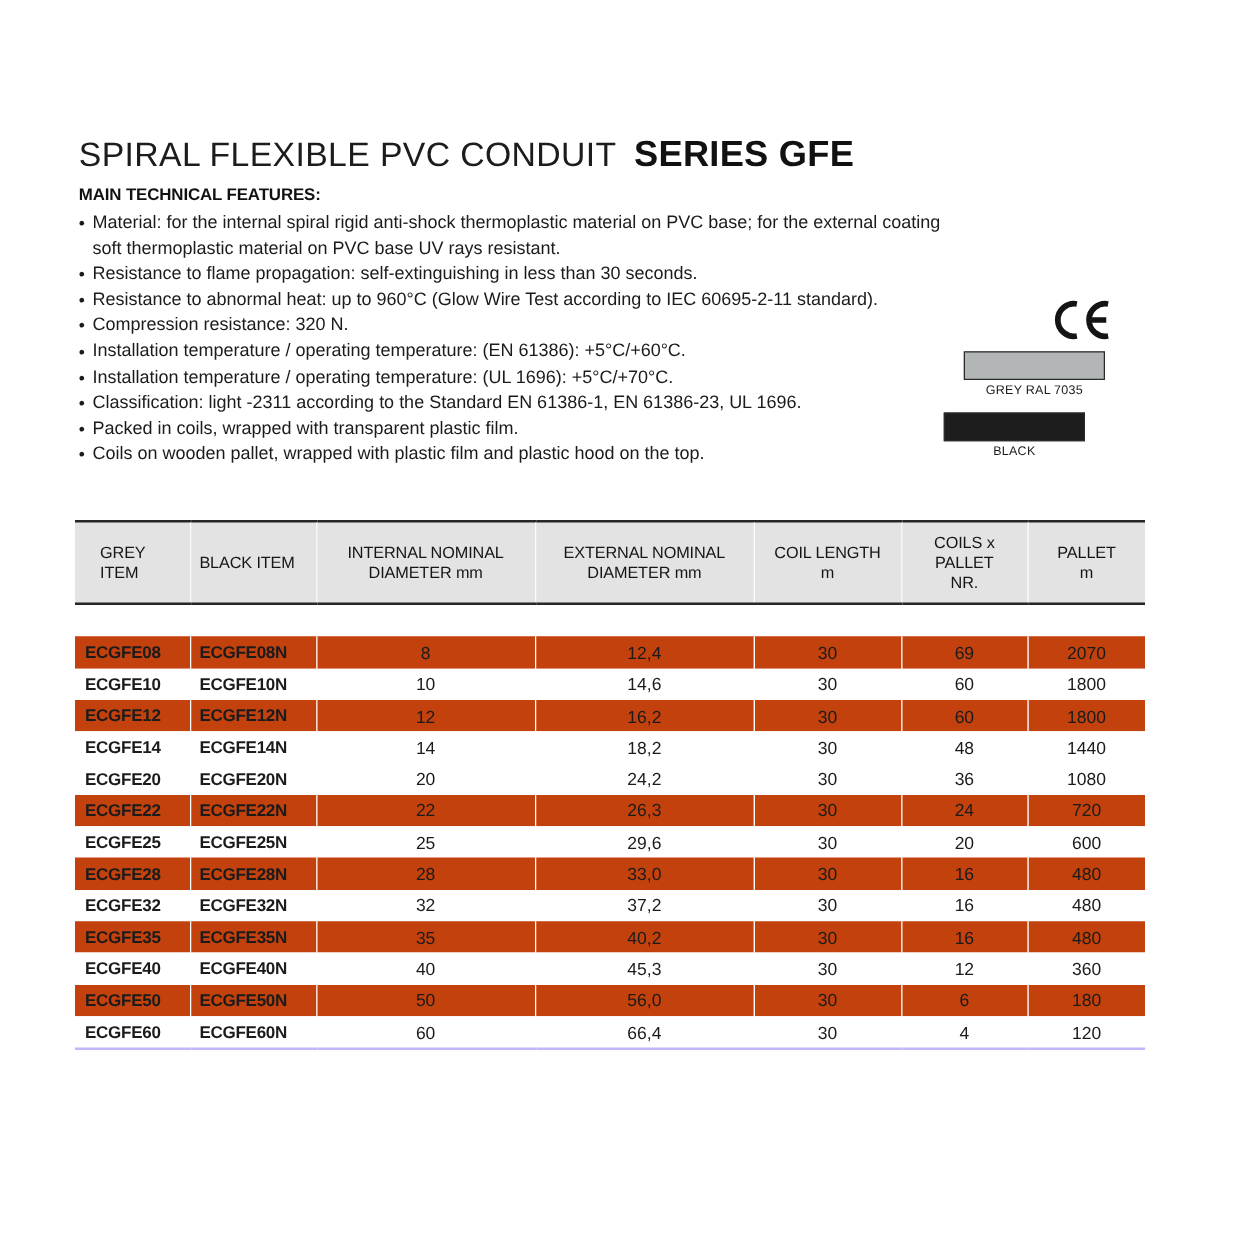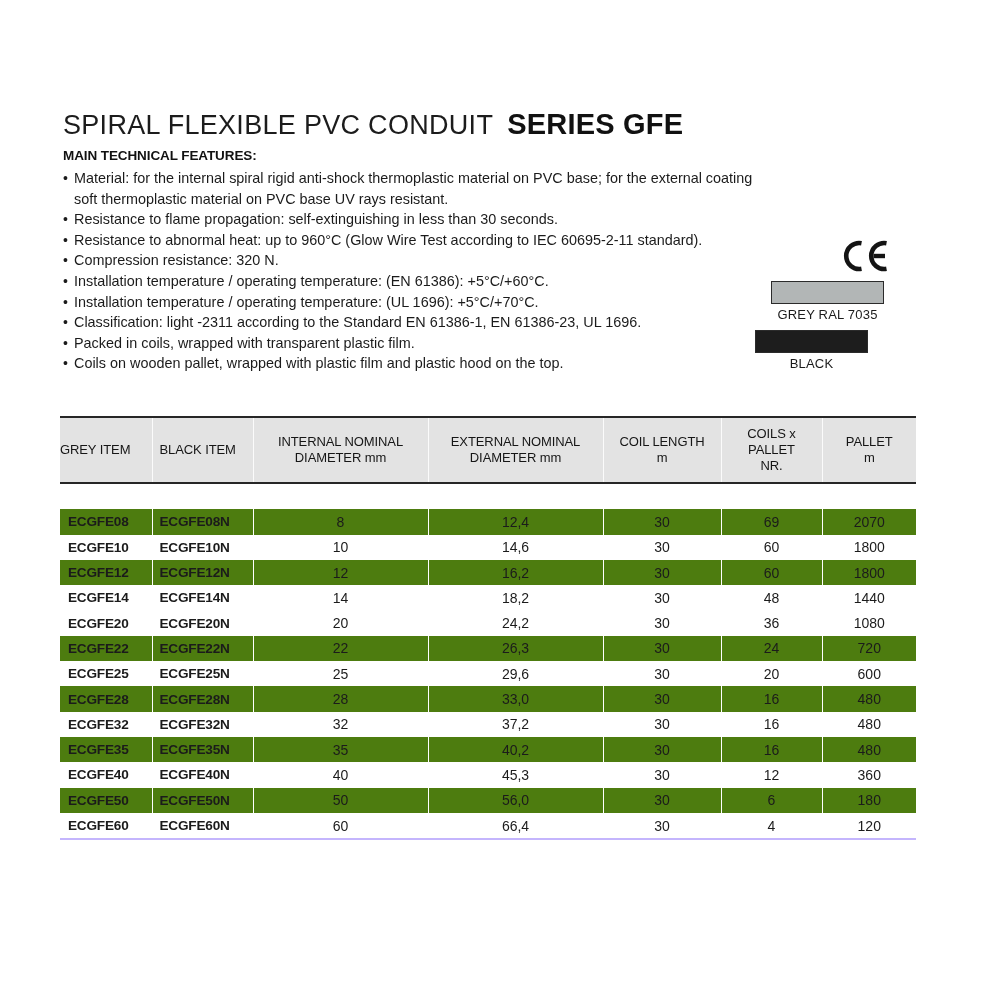--- a/index.html
+++ b/index.html
@@ -92,21 +92,21 @@
   }
   .swatch-grey-block { left: 771px; top: 281px; width: 113px; }
   .swatch-black-block { left: 755px; top: 330px; width: 113px; }
   .swatch {
     width: 113px;
     height: 23px;
     box-sizing: border-box;
     border: 1px solid #2b2b2b;
   }
   .swatch-label {
-    font-size: 13px;
+    font-size: 10px;
     margin-top: 3px;
     color: #1b1b1b;
     letter-spacing: 0.2px;
   }
 
   
   .table-wrap {
     position: absolute;
     left: 60px;
     top: 416px;
@@ -136,21 +136,21 @@
     padding: 2px 4px;
     border-left: 1px solid #fbfbfb;
     border-top: 2px solid #262626;
     border-bottom: 2px solid #262626;
     line-height: 16px;
     letter-spacing: -0.1px;
   }
   table.spec thead th:first-child {
     border-left: none;
     text-align: left;
-    padding-left: 0;
+    padding-left: 20px;
   }
   table.spec thead th.th-black {
     text-align: left;
     padding-left: 7px;
     margin-left: 33px;
   }
 
   table.spec tbody td {
     font-size: 14px;
     height: 25.3px;
@@ -163,21 +163,21 @@
   table.spec tbody td.code {
     font-weight: 700;
     text-align: left;
     font-size: 13.6px;
     letter-spacing: -0.2px;
     border-left: none;
   }
   table.spec tbody td.code-grey { padding-left: 8px; }
   table.spec tbody td.code-black { padding-left: 7px; border-left: 1px solid #ffffff; }
 
-  table.spec tbody tr.alt td { background: #4d7c0f; }
+  table.spec tbody tr.alt td { background: #c2410c; }
   table.spec tbody tr.plain td { background: #ffffff; }
 
   table.spec tbody tr:last-child td { border-bottom: 2px solid #c4b5fd; }
 
   .head-gap {
     height: 14px;
   }
   .head-gap td { background: #ffffff !important; border: none !important; height: 14px; padding: 0; }
 </style>
 </head>

